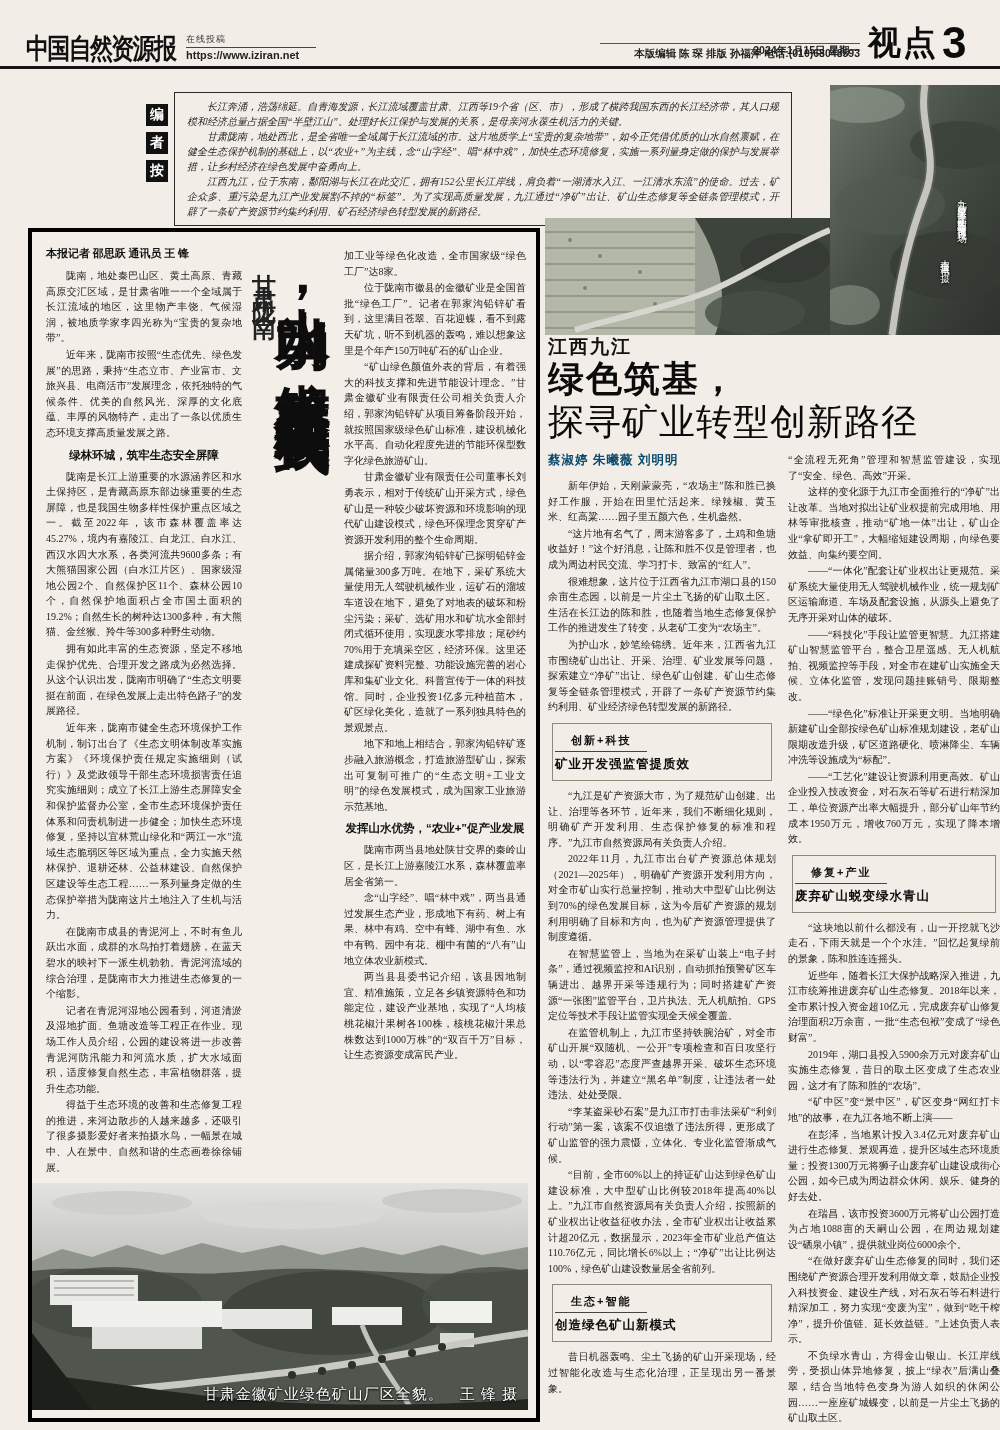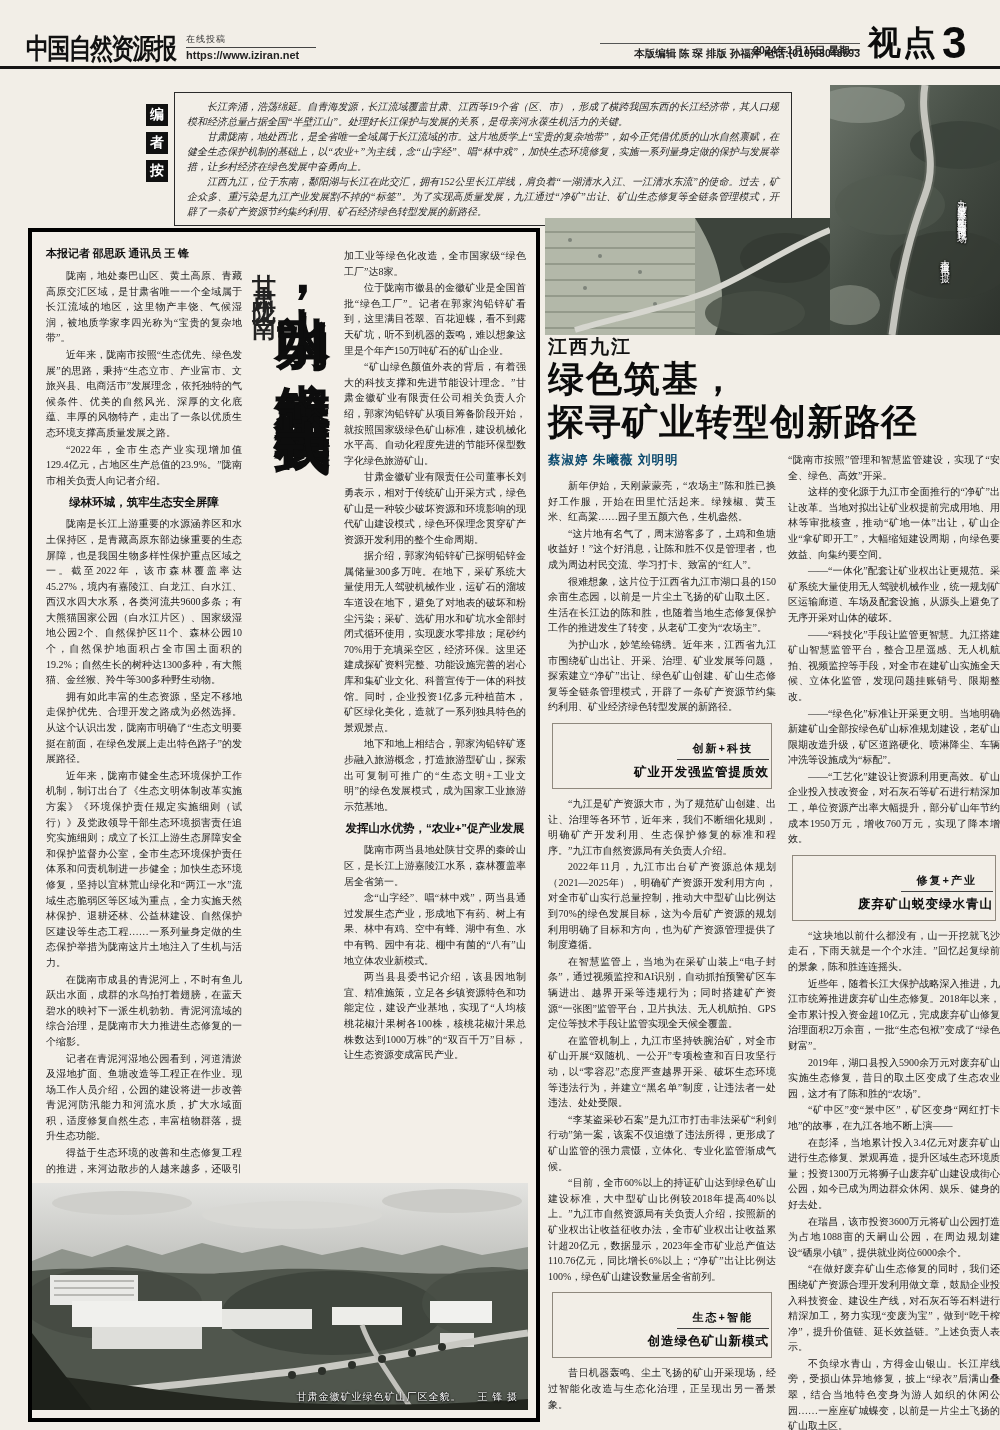--- a/index.html
+++ b/index.html
@@ -49,35 +49,35 @@
     font-size:24px;letter-spacing:14px;font-weight:600;color:#222;font-family:"Liberation Serif",serif;}
   .headline-vert{position:absolute;left:236px;top:30px;height:922px;width:70px;writing-mode:vertical-rl;
     font-size:56px;line-height:70px;font-weight:900;letter-spacing:4px;color:#0d0d0d;
     font-family:"Liberation Sans",sans-serif;}
   .colM{position:absolute;left:312px;top:16px;width:182px;height:930px;overflow:hidden;}
   .body-p{margin:0 0 1px;font-size:10px;line-height:15.6px;text-align:justify;text-indent:2em;color:#222;}
   .body-p.cont{text-indent:0;}
   .col-sub{margin:7px 0 6px;font-size:11.5px;font-weight:bold;text-align:center;color:#111;
     font-family:"Liberation Sans",sans-serif;}
   .bottom-photo{position:absolute;left:0px;top:951px;width:496px;height:227px;overflow:hidden;}
-  .bottom-cap{position:absolute;right:10px;bottom:6px;color:#fff;font-size:10px;letter-spacing:1px;
+  .bottom-cap{position:absolute;right:10px;bottom:6px;color:#fff;font-size:15px;letter-spacing:1px;
     text-shadow:0 0 2px #000,0 1px 2px #000;font-family:"Liberation Sans",sans-serif;white-space:nowrap;}
   .bottom-cap .attr{margin-left:16px;}
   
   .r-kicker{position:absolute;left:548px;top:334px;font-size:19px;font-weight:600;color:#111;
     font-family:"Liberation Serif",serif;letter-spacing:2px;}
   .r-h1{position:absolute;left:548px;top:355px;font-size:36px;font-weight:900;letter-spacing:2px;color:#0b0b0b;
     font-family:"Liberation Sans",sans-serif;}
-  .r-h2{position:absolute;left:548px;top:398px;font-size:36px;font-weight:700;letter-spacing:1px;color:#0b0b0b;
+  .r-h2{position:absolute;left:548px;top:398px;font-size:36px;font-weight:400;letter-spacing:1px;color:#0b0b0b;
     font-family:"Liberation Sans",sans-serif;}
   .r-authors{position:absolute;left:548px;top:452px;font-size:12.5px;font-weight:bold;color:#0c4a6e;
     font-family:"Liberation Sans",sans-serif;letter-spacing:1px;}
   .colR1{position:absolute;left:548px;top:478px;width:228px;height:952px;overflow:hidden;}
   .colR2{position:absolute;left:788px;top:452px;width:212px;height:978px;overflow:hidden;}
-  .box-sub{border:1px solid #8f887d;margin:8px 4px 7px;padding:14px 2px 7px;text-align:right;background:transparent;}
+  .box-sub{border:1px solid #8f887d;margin:8px 4px 7px;padding:6px 2px 7px;text-align:left;background:transparent;}
   .box-sub-top{display:inline-block;font-size:11px;font-weight:bold;letter-spacing:2px;color:#111;
     padding:0 16px 3px;border-bottom:1px solid #444;font-family:"Liberation Sans",sans-serif;}
   .box-sub-main{margin-top:4px;font-size:12.5px;font-weight:bold;color:#0c0c0c;letter-spacing:1px;
     font-family:"Liberation Sans",sans-serif;}
 </style>
 </head>
 <body>
 
 <div class="paper-name">中国自然资源报</div>
 <div class="submit-block">
@@ -149,21 +149,20 @@
   </svg>
 </div>
 <div class="photo-cap-v capv1">九江市柴桑区废弃矿山生态修复项目现场。</div>
 <div class="photo-cap-v capv2">本报通讯员 摄</div>
 
 <div class="red-box">
   <div class="byline">本报记者 邵思跃  通讯员 王 锋</div>
   <div class="colL">
       <p class="body-p">陇南，地处秦巴山区、黄土高原、青藏高原交汇区域，是甘肃省唯一一个全域属于长江流域的地区，这里物产丰饶、气候湿润，被地质学家李四光称为“宝贵的复杂地带”。</p>
       <p class="body-p">近年来，陇南市按照“生态优先、绿色发展”的思路，秉持“生态立市、产业富市、文旅兴县、电商活市”发展理念，依托独特的气候条件、优美的自然风光、深厚的文化底蕴、丰厚的风物特产，走出了一条以优质生态环境支撑高质量发展之路。</p>
-      <p class="body-p">“2022年，全市生态产业实现增加值129.4亿元，占地区生产总值的23.9%。”陇南市相关负责人向记者介绍。</p>
       <h3 class="col-sub">绿林环城，筑牢生态安全屏障</h3>
       <p class="body-p">陇南是长江上游重要的水源涵养区和水土保持区，是青藏高原东部边缘重要的生态屏障，也是我国生物多样性保护重点区域之一。截至2022年，该市森林覆盖率达45.27%，境内有嘉陵江、白龙江、白水江、西汉水四大水系，各类河流共9600多条；有大熊猫国家公园（白水江片区）、国家级湿地公园2个、自然保护区11个、森林公园10个，自然保护地面积占全市国土面积的19.2%；自然生长的树种达1300多种，有大熊猫、金丝猴、羚牛等300多种野生动物。</p>
       <p class="body-p">拥有如此丰富的生态资源，坚定不移地走保护优先、合理开发之路成为必然选择。从这个认识出发，陇南市明确了“生态文明要挺在前面，在绿色发展上走出特色路子”的发展路径。</p>
       <p class="body-p">近年来，陇南市健全生态环境保护工作机制，制订出台了《生态文明体制改革实施方案》《环境保护责任规定实施细则（试行）》及党政领导干部生态环境损害责任追究实施细则；成立了长江上游生态屏障安全和保护监督办公室，全市生态环境保护责任体系和问责机制进一步健全；加快生态环境修复，坚持以宜林荒山绿化和“两江一水”流域生态脆弱区等区域为重点，全力实施天然林保护、退耕还林、公益林建设、自然保护区建设等生态工程……一系列量身定做的生态保护举措为陇南这片土地注入了生机与活力。</p>
       <p class="body-p">在陇南市成县的青泥河上，不时有鱼儿跃出水面，成群的水鸟拍打着翅膀，在蓝天碧水的映衬下一派生机勃勃。青泥河流域的综合治理，是陇南市大力推进生态修复的一个缩影。</p>
       <p class="body-p">记者在青泥河湿地公园看到，河道清淤及湿地扩面、鱼塘改造等工程正在作业。现场工作人员介绍，公园的建设将进一步改善青泥河防汛能力和河流水质，扩大水域面积，适度修复自然生态，丰富植物群落，提升生态功能。</p>
       <p class="body-p">得益于生态环境的改善和生态修复工程的推进，来河边散步的人越来越多，还吸引了很多摄影爱好者来拍摄水鸟，一幅景在城中、人在景中、自然和谐的生态画卷徐徐铺展。</p>
     </div>
   <div class="kicker-vert">甘肃陇南</div>
   <div class="headline-vert">山水为引，求解生态产业成长模式</div>
@@ -242,21 +241,21 @@
     <p class="body-p">“九江是矿产资源大市，为了规范矿山创建、出让、治理等各环节，近年来，我们不断细化规则，明确矿产开发利用、生态保护修复的标准和程序。”九江市自然资源局有关负责人介绍。</p>
     <p class="body-p">2022年11月，九江市出台矿产资源总体规划（2021—2025年），明确矿产资源开发利用方向，对全市矿山实行总量控制，推动大中型矿山比例达到70%的绿色发展目标，这为今后矿产资源的规划利用明确了目标和方向，也为矿产资源管理提供了制度遵循。</p>
     <p class="body-p">在智慧监管上，当地为在采矿山装上“电子封条”，通过视频监控和AI识别，自动抓拍预警矿区车辆进出、越界开采等违规行为；同时搭建矿产资源“一张图”监管平台，卫片执法、无人机航拍、GPS定位等技术手段让监管实现全天候全覆盖。</p>
     <p class="body-p">在监管机制上，九江市坚持铁腕治矿，对全市矿山开展“双随机、一公开”专项检查和百日攻坚行动，以“零容忍”态度严查越界开采、破坏生态环境等违法行为，并建立“黑名单”制度，让违法者一处违法、处处受限。</p>
     <p class="body-p">“李某盗采砂石案”是九江市打击非法采矿“利剑行动”第一案，该案不仅追缴了违法所得，更形成了矿山监管的强力震慑，立体化、专业化监管渐成气候。</p>
     <p class="body-p">“目前，全市60%以上的持证矿山达到绿色矿山建设标准，大中型矿山比例较2018年提高40%以上。”九江市自然资源局有关负责人介绍，按照新的矿业权出让收益征收办法，全市矿业权出让收益累计超20亿元，数据显示，2023年全市矿业总产值达110.76亿元，同比增长6%以上；“净矿”出让比例达100%，绿色矿山建设数量居全省前列。</p>
     <div class="box-sub"><div class="box-sub-top">生态+智能</div><div class="box-sub-main">创造绿色矿山新模式</div></div>
     <p class="body-p">昔日机器轰鸣、尘土飞扬的矿山开采现场，经过智能化改造与生态化治理，正呈现出另一番景象。</p>
   </div>
 <div class="colR2">
-    <p class="body-p cont">“陇南市按照”管理和智慧监管建设，实现了“安全、绿色、高效”开采。</p>
+    <p class="body-p cont">“全流程无死角”管理和智慧监管建设，实现了“安全、绿色、高效”开采。</p>
     <p class="body-p">这样的变化源于九江市全面推行的“净矿”出让改革。当地对拟出让矿业权提前完成用地、用林等审批核查，推动“矿地一体”出让，矿山企业“拿矿即开工”，大幅缩短建设周期，向绿色要效益、向集约要空间。</p>
     <p class="body-p">——“一体化”配套让矿业权出让更规范。采矿系统大量使用无人驾驶机械作业，统一规划矿区运输廊道、车场及配套设施，从源头上避免了无序开采对山体的破坏。</p>
     <p class="body-p">——“科技化”手段让监管更智慧。九江搭建矿山智慧监管平台，整合卫星遥感、无人机航拍、视频监控等手段，对全市在建矿山实施全天候、立体化监管，发现问题挂账销号、限期整改。</p>
     <p class="body-p">——“绿色化”标准让开采更文明。当地明确新建矿山全部按绿色矿山标准规划建设，老矿山限期改造升级，矿区道路硬化、喷淋降尘、车辆冲洗等设施成为“标配”。</p>
     <p class="body-p">——“工艺化”建设让资源利用更高效。矿山企业投入技改资金，对石灰石等矿石进行精深加工，单位资源产出率大幅提升，部分矿山年节约成本1950万元，增收760万元，实现了降本增效。</p>
     <div class="box-sub"><div class="box-sub-top">修复+产业</div><div class="box-sub-main">废弃矿山蜕变绿水青山</div></div>
     <p class="body-p">“这块地以前什么都没有，山一开挖就飞沙走石，下雨天就是一个个水洼。”回忆起复绿前的景象，陈和胜连连摇头。</p>
     <p class="body-p">近些年，随着长江大保护战略深入推进，九江市统筹推进废弃矿山生态修复。2018年以来，全市累计投入资金超10亿元，完成废弃矿山修复治理面积2万余亩，一批“生态包袱”变成了“绿色财富”。</p>
     <p class="body-p">2019年，湖口县投入5900余万元对废弃矿山实施生态修复，昔日的取土区变成了生态农业园，这才有了陈和胜的“农场”。</p>
     <p class="body-p">“矿中区”变“景中区”，矿区变身“网红打卡地”的故事，在九江各地不断上演——</p>

